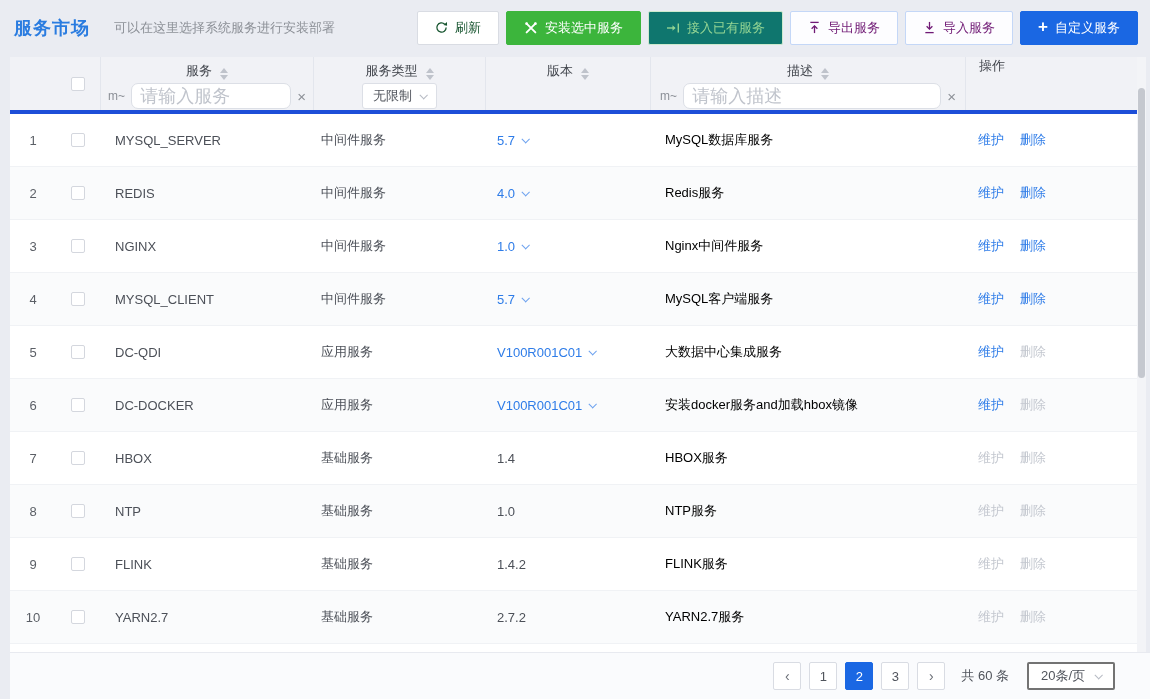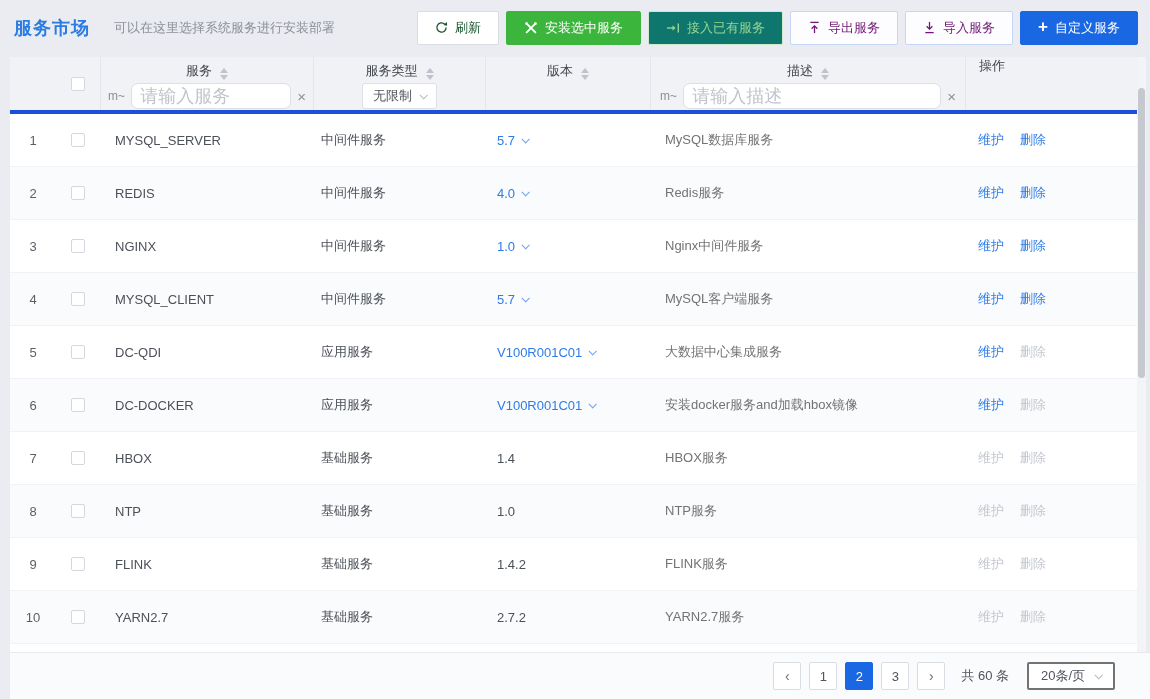--- a/index.html
+++ b/index.html
@@ -93,21 +93,21 @@
   
   .tbody { font-size:13px; }
   .tr { height:53px; display:flex; align-items:center; border-bottom:1px solid #f0f2f5; background:#fff; }
   .tr:nth-child(even) { background:#fafbfc; }
   .td { display:flex; align-items:center; }
   .td.col-index { justify-content:center; color:#5b5f66; }
   .td.col-check { justify-content:center; }
   .td.col-service { padding-left:15px; color:#4c5058; }
   .td.col-type { padding-left:8px; color:#4c5058; }
   .td.col-version { padding-left:12px; color:#4c5058; }
-  .td.col-desc { padding-left:15px; color:#737373; }
+  .td.col-desc { padding-left:15px; color:#000000; }
   .td.col-op { padding-left:13px; gap:16px; }
 
   .ver-link { color:#2e7ce8; cursor:pointer; display:inline-flex; align-items:center; gap:7px; }
   .ver-link .chev { color:#6fa3ef; }
   .op-link { color:#2e7ce8; cursor:pointer; text-decoration:none; }
   .op-link.disabled { color:#c3c7cf; cursor:default; }
 
   
   .vscroll-track {
     position:absolute; top:57px; left:1137px; width:9px; height:595px;

